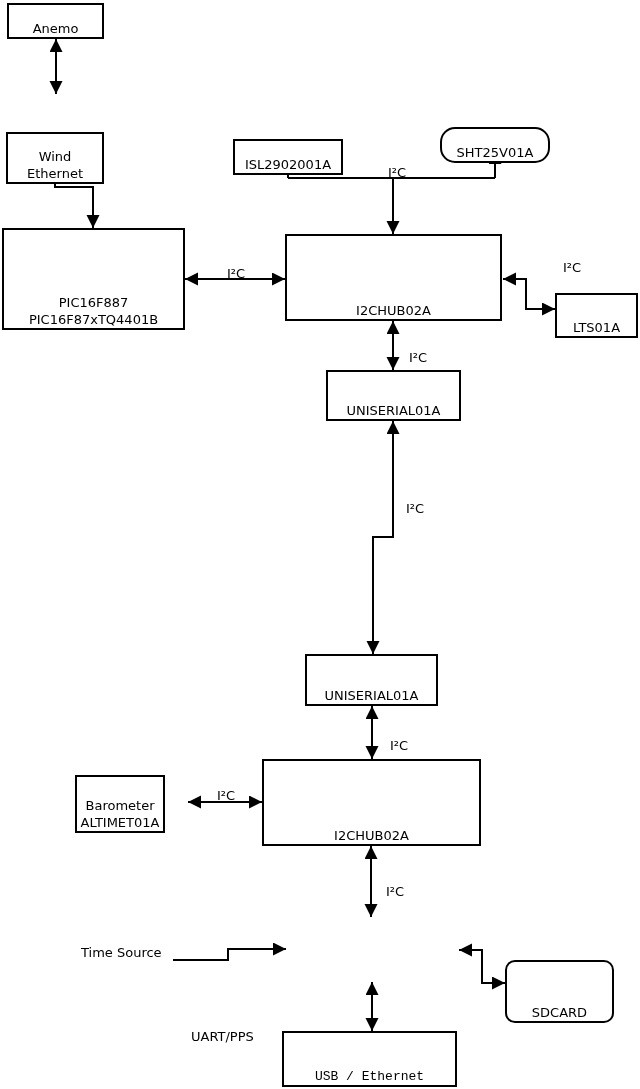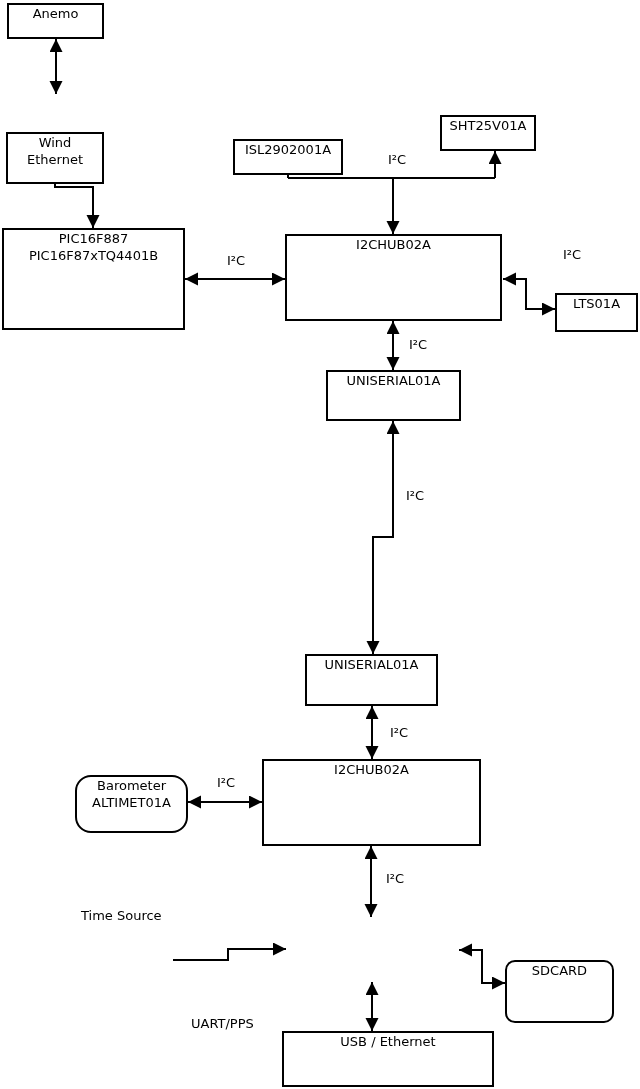--- a/index.html
+++ b/index.html
@@ -27,31 +27,32 @@
   }
   .edge.both { marker-start: url(#ah-start); marker-end: url(#ah-end); }
   .edge.end  { marker-end: url(#ah-end); }
   .node {
     position: absolute;
     background: #ffffff;
     border: 2px solid #000000;
     display: flex;
     flex-direction: column;
     align-items: center;
-    justify-content: flex-start;
+    justify-content: flex-end;
     text-align: center;
     font-size: 13px;
     line-height: 1.32;
     white-space: nowrap;
   }
   .lbl {
     position: absolute;
     font-size: 13px;
     line-height: 1.1;
     white-space: nowrap;
+    margin-top: 13px;
   }
   .lbl.c { transform: translateX(-50%); }
 </style>
 </head>
 <body>
 
 <div class="canvas">
 
   <svg class="edges" width="640" height="1089" viewBox="0 0 640 1089" xmlns="http://www.w3.org/2000/svg">
     <defs>
@@ -104,64 +105,64 @@
 
   <div class="node" style="left:2px;top:228px;width:183px;height:102px;">
     <span>PIC16F887</span>
     <span>PIC16F87xTQ4401B</span>
   </div>
 
   <div class="node" style="left:233px;top:115px;width:110px;height:36px;margin-top:24px;">
     <span>ISL2902001A</span>
   </div>
 
-  <div class="node" style="left:440px;top:115px;width:96px;height:36px;">
+  <div class="node" style="left:440px;top:127px;width:110px;height:36px;border-radius:15px;">
     <span>SHT25V01A</span>
   </div>
 
   <div class="node" style="left:285px;top:234px;width:217px;height:87px;">
     <span>I2CHUB02A</span>
   </div>
 
-  <div class="node" style="left:555px;top:293px;width:83px;height:39px;">
+  <div class="node" style="left:555px;top:293px;width:83px;height:45px;">
     <span>LTS01A</span>
   </div>
 
   <div class="node" style="left:326px;top:370px;width:135px;height:51px;">
     <span>UNISERIAL01A</span>
   </div>
 
   <div class="node" style="left:305px;top:654px;width:133px;height:52px;">
     <span>UNISERIAL01A</span>
   </div>
 
-  <div class="node" style="left:75px;top:775px;width:113px;height:58px;border-radius:16px;">
+  <div class="node" style="left:75px;top:775px;width:90px;height:58px;">
     <span>Barometer</span>
     <span>ALTIMET01A</span>
   </div>
 
   <div class="node" style="left:262px;top:759px;width:219px;height:87px;">
     <span>I2CHUB02A</span>
   </div>
 
 
 
   <div class="node" style="left:505px;top:960px;width:109px;height:63px;border-radius:10px;">
     <span>SDCARD</span>
   </div>
 
-  <div class="node" style="left:282px;top:1031px;width:212px;height:56px;">
+  <div class="node" style="left:282px;top:1031px;width:175px;height:56px;font-family:Liberation Mono, monospace;">
     <span>USB / Ethernet</span>
   </div>
 
   <div class="lbl c" style="left:397px;top:153px;">I²C</div>
   <div class="lbl c" style="left:236px;top:254px;">I²C</div>
   <div class="lbl c" style="left:572px;top:248px;">I²C</div>
   <div class="lbl c" style="left:418px;top:338px;">I²C</div>
   <div class="lbl c" style="left:415px;top:489px;">I²C</div>
   <div class="lbl c" style="left:399px;top:726px;">I²C</div>
   <div class="lbl c" style="left:226px;top:776px;">I²C</div>
   <div class="lbl c" style="left:395px;top:872px;">I²C</div>
 
-  <div class="lbl" style="left:81px;top:909px;">Time Source</div>
+  <div class="lbl" style="left:81px;top:933px;">Time Source</div>
   <div class="lbl" style="left:191px;top:1017px;">UART/PPS</div>
 
 </div>
 
 </body></html>

